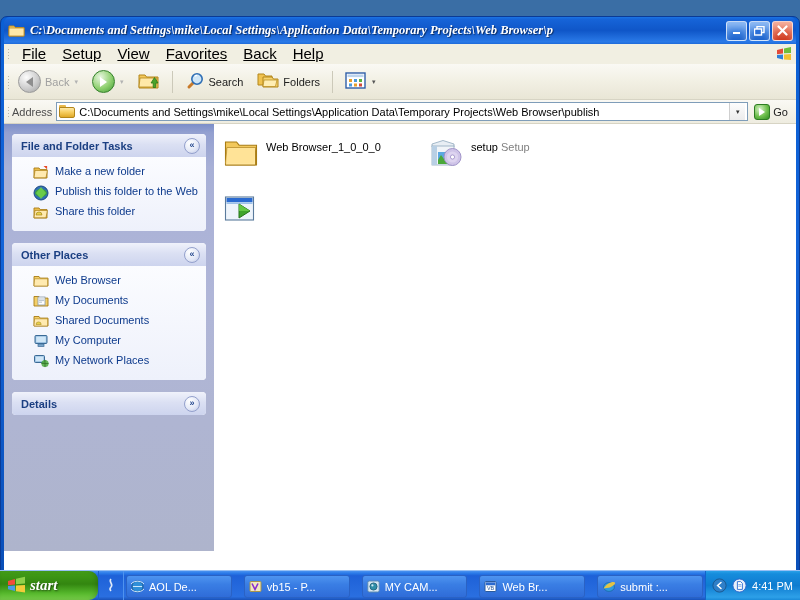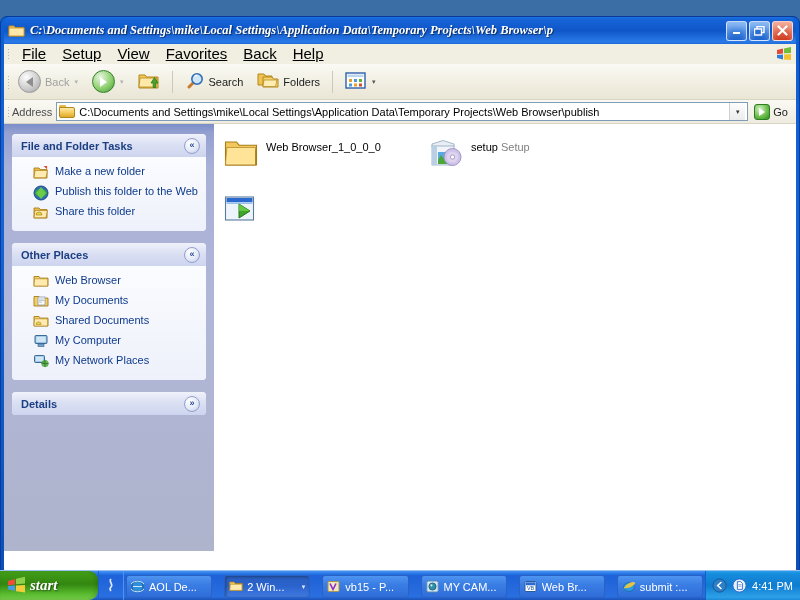--- a/index.html
+++ b/index.html
@@ -531,30 +531,20 @@
     <div class="task-btn">
       <span class="task-ico">
         <svg width="13" height="13" viewBox="0 0 13 13">
           <circle cx="6.5" cy="6.5" r="5.6" fill="#2f8fd8" stroke="#1b5a92"></circle>
           <path d="M2 6.5 h9 M6.5 1.2 a7 5 0 0 0 0 10.6 a7 5 0 0 0 0 -10.6" stroke="#dff0ff" stroke-width="0.9" fill="none"></path>
         </svg>
       </span>
       <span class="tlabel">AOL De...</span>
     </div>
 
-    <div class="task-btn active">
-      <span class="task-ico">
-        <svg width="14" height="12" viewBox="0 0 14 12">
-          <path d="M0.7 2 h4.4 l1.1 1.4 H13.3 V10.4 H0.7 Z" fill="#f3cf68" stroke="#a87c14" stroke-width="0.8"></path>
-          <path d="M1.4 4.2 h11.6 V10.4 H0.7 Z" fill="#ffeab0" stroke="#a87c14" stroke-width="0.6"></path>
-        </svg>
-      </span>
-      <span class="tlabel">2 Win...</span>
-      <span class="task-caret">▾</span>
-    </div>
 
     <div class="task-btn">
       <span class="task-ico">
         <svg width="13" height="13" viewBox="0 0 13 13">
           <rect x="1" y="1.5" width="11" height="10" rx="1" fill="#f2e8c0" stroke="#a89448"></rect>
           <path d="M3 3.5 L6 9.5 L9 3.5" stroke="#8a2ad0" stroke-width="1.6" fill="none"></path>
         </svg>
       </span>
       <span class="tlabel">vb15 - P...</span>
     </div>

